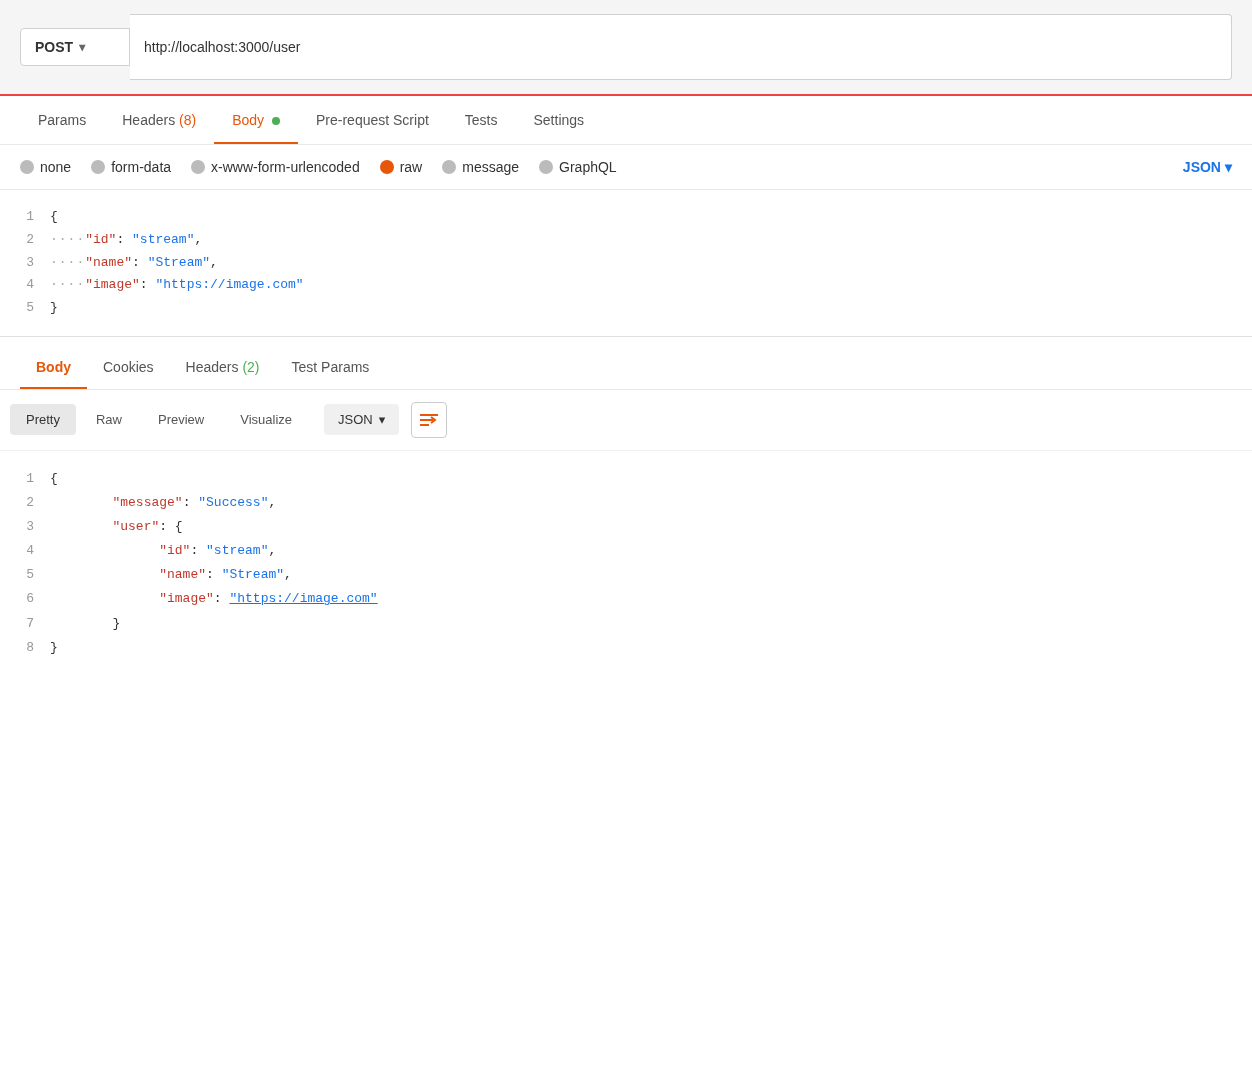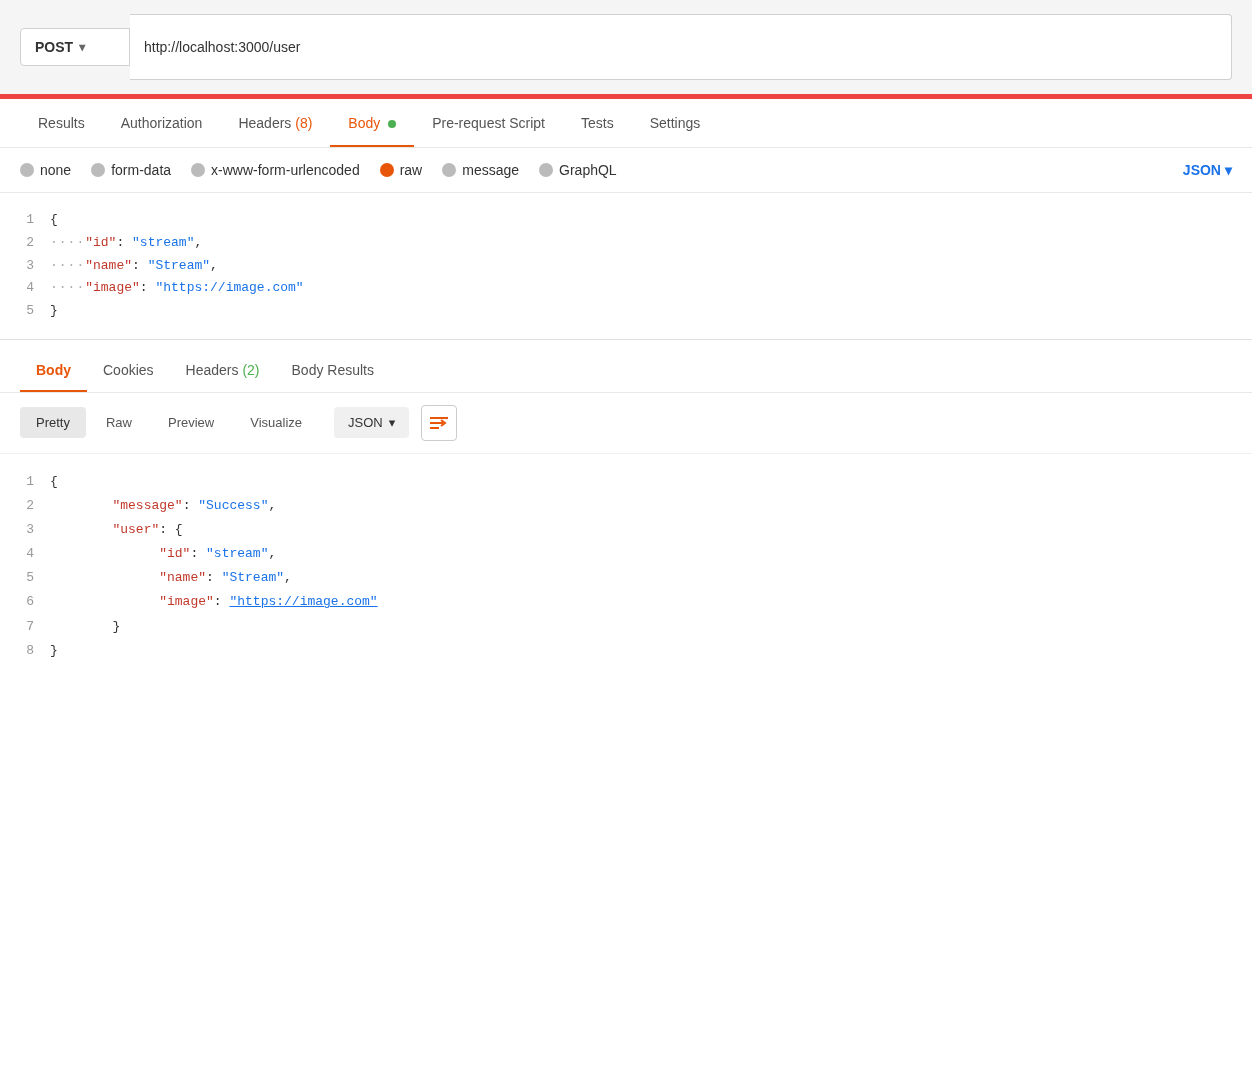--- a/index.html
+++ b/index.html
@@ -9,21 +9,21 @@
       color: #333;
       font-size: 14px;
     }
 
     
     .url-bar {
       display: flex;
       align-items: center;
       padding: 14px 20px;
       background: #f5f5f5;
-      border-bottom: 5px solid #ef4444;
+      border-bottom: 2px solid #ef4444;
       gap: 0;
     }
     .method-selector {
       display: flex;
       align-items: center;
       gap: 6px;
       background: white;
       border: 1px solid #d0d0d0;
       border-radius: 4px 0 0 4px;
       padding: 10px 14px;
@@ -197,21 +197,21 @@
       background: #e8560a;
     }
     .response-badge {
       color: #4caf50;
     }
 
     
     .response-toolbar {
       display: flex;
       align-items: center;
-      padding: 12px 20px;
+      padding: 12px 10px;
       gap: 4px;
       border-bottom: 1px solid #f0f0f0;
     }
     .format-btn {
       padding: 8px 16px;
       border-radius: 4px;
       cursor: pointer;
       font-size: 13px;
       border: none;
       background: transparent;
@@ -267,24 +267,21 @@
 <div class="url-bar">
   <div class="method-selector">
     <span>POST</span>
     <span class="chevron">▾</span>
   </div>
   <input class="url-input" type="text" value="http://localhost:3000/user" style="">
 </div>
 
 <div class="tab-nav">
   <div class="tab-item">
-    <span>Results</span>
-  </div>
-  <div class="tab-item">
-    <span>Authorization</span>
+    <span>Params</span>
   </div>
   <div class="tab-item">
     <span>Headers</span>
     <span class="tab-badge">(8)</span>
   </div>
   <div class="tab-item active">
     <span>Body</span>
     <span class="tab-dot"></span>
   </div>
   <div class="tab-item">
@@ -365,21 +362,21 @@
       <span>Body</span>
     </div>
     <div class="response-tab-item">
       <span>Cookies</span>
     </div>
     <div class="response-tab-item">
       <span>Headers</span>
       <span class="response-badge">(2)</span>
     </div>
     <div class="response-tab-item">
-      <span>Body Results</span>
+      <span>Test Params</span>
     </div>
   </div>
 
   <div class="response-toolbar">
     <button class="format-btn active">Pretty</button>
     <button class="format-btn">Raw</button>
     <button class="format-btn">Preview</button>
     <button class="format-btn">Visualize</button>
     <div class="format-dropdown">
       <span>JSON</span>

